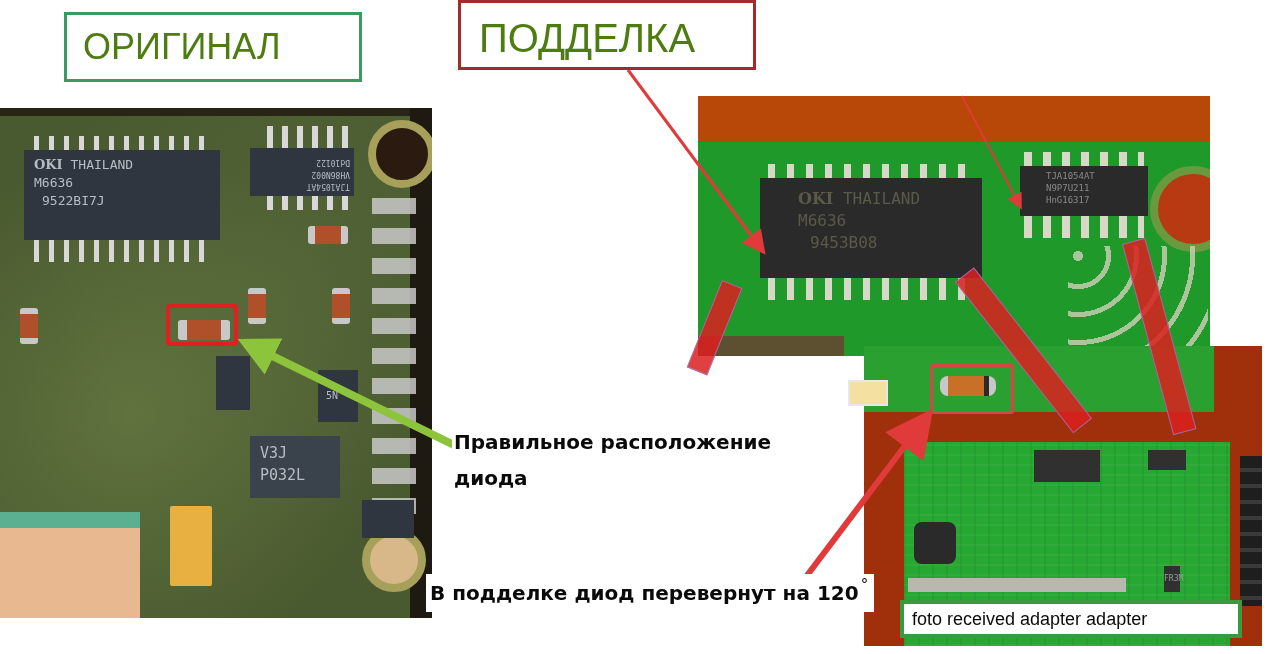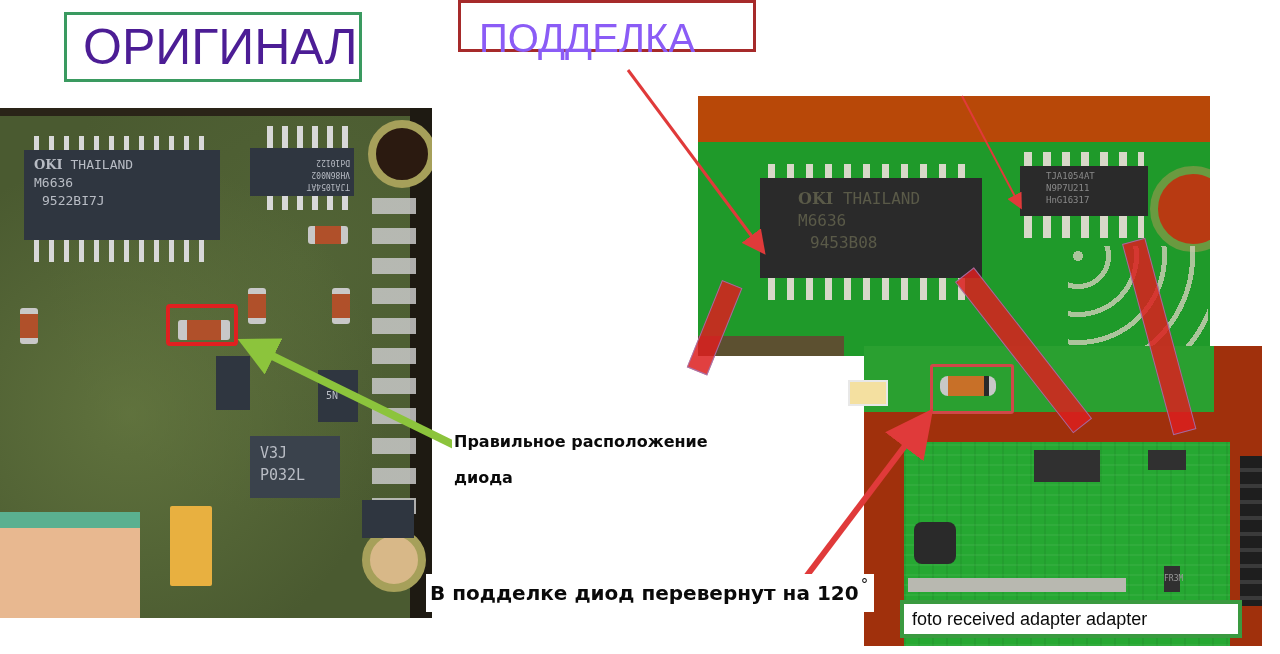--- a/index.html
+++ b/index.html
@@ -75,23 +75,23 @@
   .adapter-cable { left:376px; top:110px; width:22px; height:150px; background:repeating-linear-gradient(180deg,#1e1e1e 0 12px,#3a3a3a 12px 16px); }
 
   
   .redbar { background:rgba(220,30,30,.85); border:1px solid rgba(140,140,220,.7); }
   .rb1 { left:722px; top:280px; width:20px; height:92px; transform:rotate(22deg); transform-origin:top left; }
   .rb2 { left:955px; top:282px; width:22px; height:190px; transform:rotate(-38deg); transform-origin:top left; }
   .rb3 { left:1122px; top:244px; width:22px; height:196px; transform:rotate(-15deg); transform-origin:top left; }
 
   
   .label-box { background:#ffffff; box-sizing:border-box; }
-  .orig-label { left:64px; top:12px; width:298px; height:70px; border:3px solid #3a9a60; font-size:50px; line-height:64px; padding-left:16px; color:#4c1d95; font-family:"Liberation Sans", sans-serif; }
-  .fake-label { left:458px; top:0px; width:298px; height:52px; border:3px solid #a62a2a; font-size:40px; line-height:70px; padding-left:18px; color:#8b5cf6; font-family:"Liberation Sans", sans-serif; }
-  .correct-caption { left:452px; top:424px; width:350px; height:74px; background:#ffffff; font-weight:bold; font-size:16px; line-height:36px; color:#0a0a0a; font-family:"DejaVu Sans", sans-serif; padding-left:2px; }
+  .orig-label { left:64px; top:12px; width:298px; height:70px; border:3px solid #3a9a60; font-size:36px; line-height:64px; padding-left:16px; color:#4d7c0f; font-family:"Liberation Sans", sans-serif; }
+  .fake-label { left:458px; top:0px; width:298px; height:70px; border:3px solid #a62a2a; font-size:40px; line-height:70px; padding-left:18px; color:#4d7c0f; font-family:"Liberation Sans", sans-serif; }
+  .correct-caption { left:452px; top:424px; width:350px; height:74px; background:#ffffff; font-weight:bold; font-size:20px; line-height:36px; color:#0a0a0a; font-family:"DejaVu Sans", sans-serif; padding-left:2px; }
   .reversed-caption { left:426px; top:574px; width:444px; height:38px; background:#ffffff; font-weight:bold; font-size:20px; line-height:38px; color:#0a0a0a; font-family:"DejaVu Sans", sans-serif; padding-left:4px; }
   .degree { font-weight:normal; font-size:15px; vertical-align:top; position:relative; top:-8px; margin-left:2px; }
   .adapter-label { left:900px; top:600px; width:342px; height:38px; border:4px solid #3a9a40; font-size:18px; line-height:30px; padding-left:8px; color:#0a0a0a; font-family:"Liberation Sans", sans-serif; }
 
   svg.overlay { position:absolute; left:0; top:0; width:1280px; height:654px; pointer-events:none; }
 </style>
 </head>
 <body>
 
 <div class="abs orig-photo">

